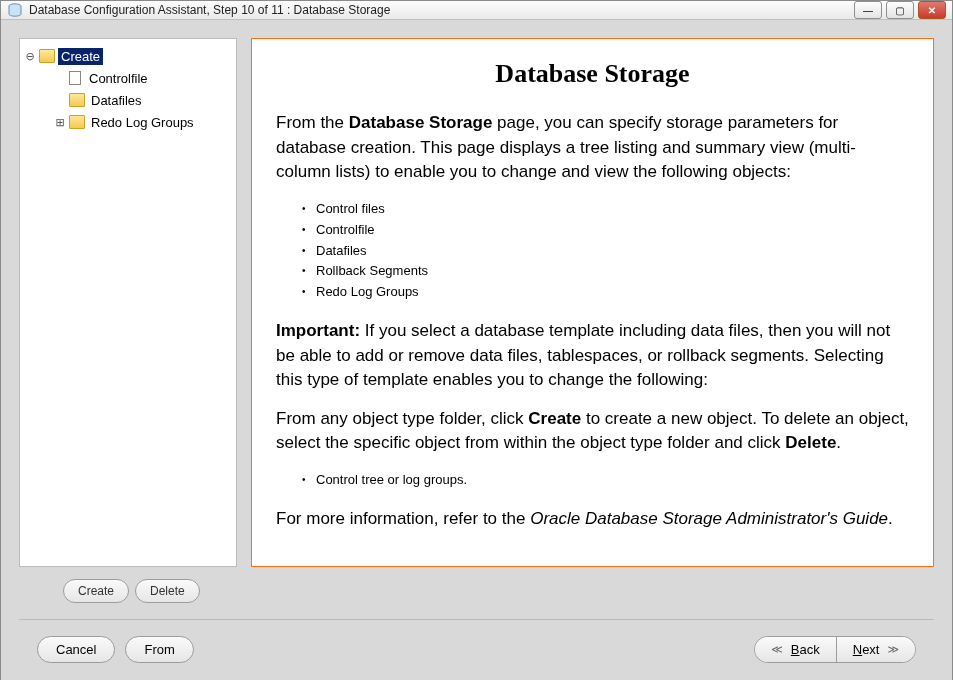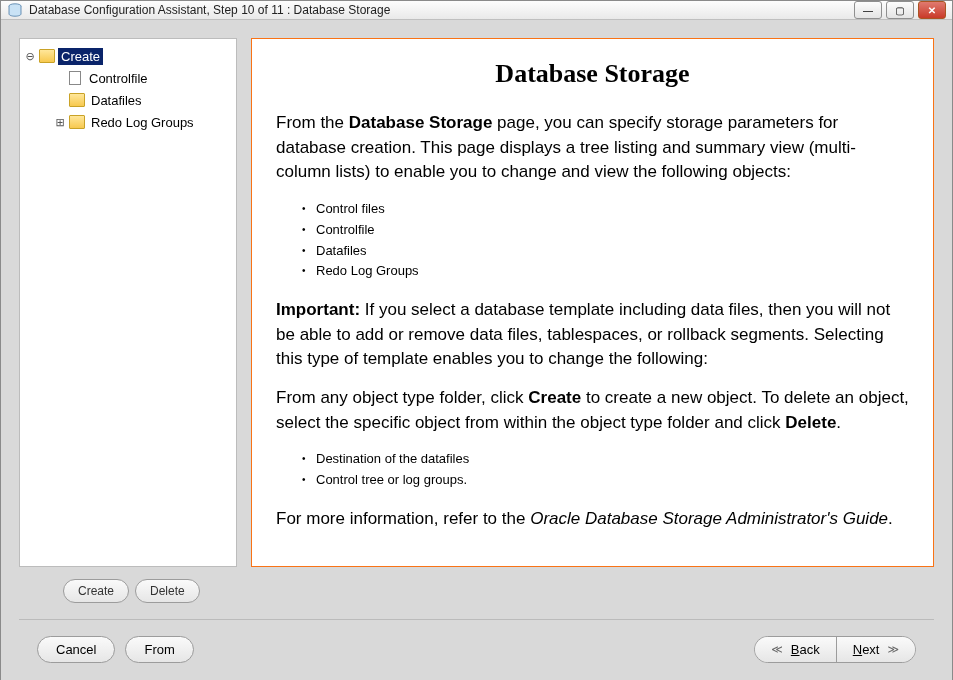--- a/index.html
+++ b/index.html
@@ -104,30 +104,30 @@
 
       <div class="right-panel">
         <h1>Database Storage</h1>
         <p>
           <span>From the </span><b>Database Storage</b><span> page, you can specify storage parameters for database creation. This page displays a tree listing and summary view (multi-column lists) to enable you to change and view the following objects:</span>
         </p>
         <ul>
           <li>Control files</li>
           <li>Controlfile</li>
           <li>Datafiles</li>
+          <li>Rollback Segments</li>
           <li>Redo Log Groups</li>
         </ul>
         <p>
           <b>Important:</b><span> If you select a database template including data files, then you will not be able to add or remove data files, tablespaces, or rollback segments. Selecting this type of template enables you to change the following:</span>
         </p>
         <p>
           <span>From any object type folder, click </span><b>Create</b><span> to create a new object. To delete an object, select the specific object from within the object type folder and click </span><b>Delete</b><span>.</span>
         </p>
         <ul>
-          <li>Destination of the datafiles</li>
           <li>Control tree or log groups.</li>
         </ul>
         <p>
           <span>For more information, refer to the </span><span class="italic">Oracle Database Storage Administrator's Guide</span><span>.</span>
         </p>
       </div>
 
     </div>
 
     <div class="button-row-mid">

